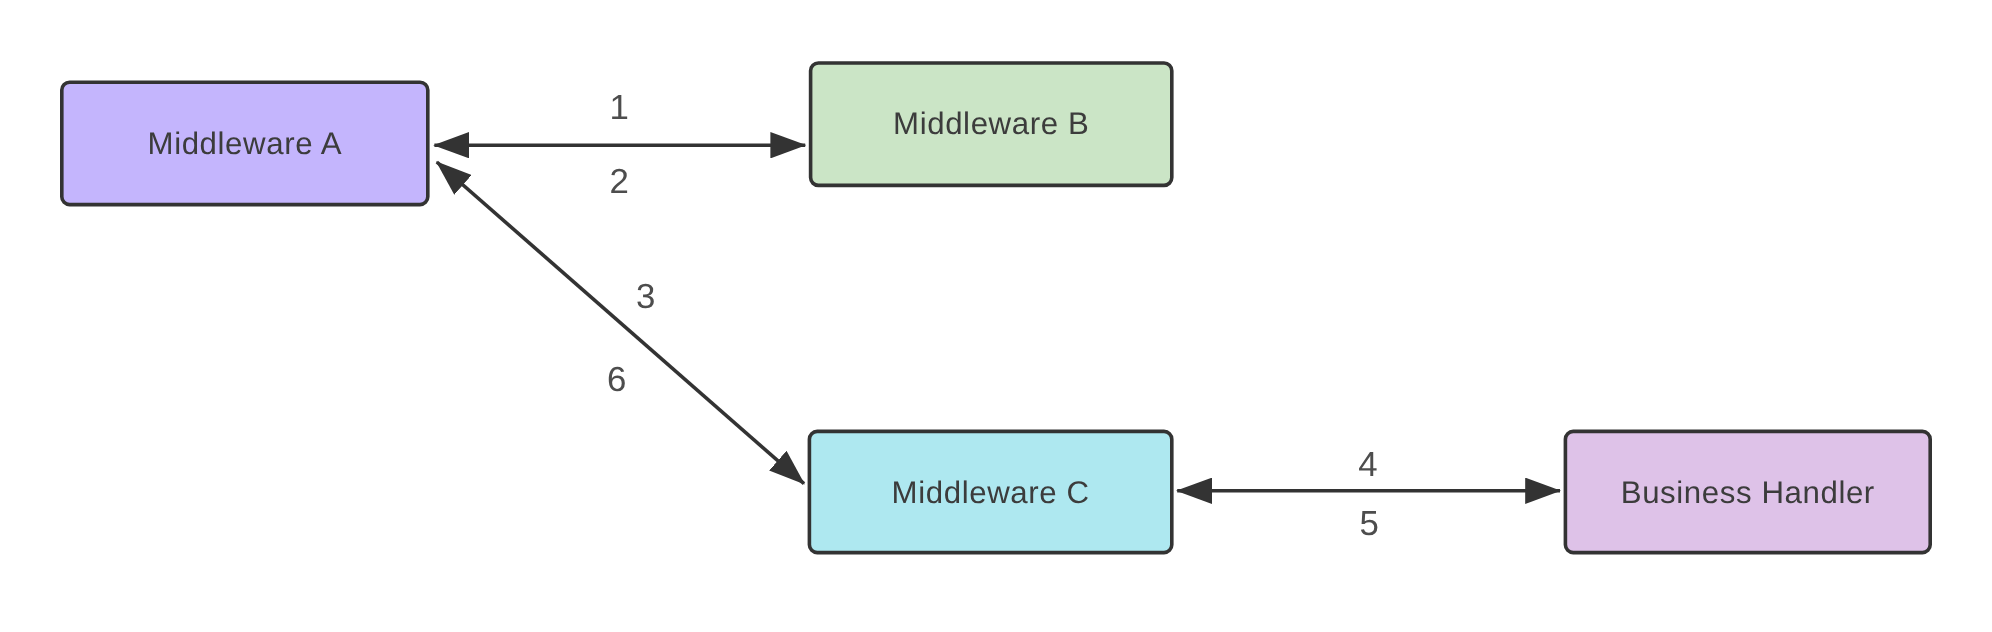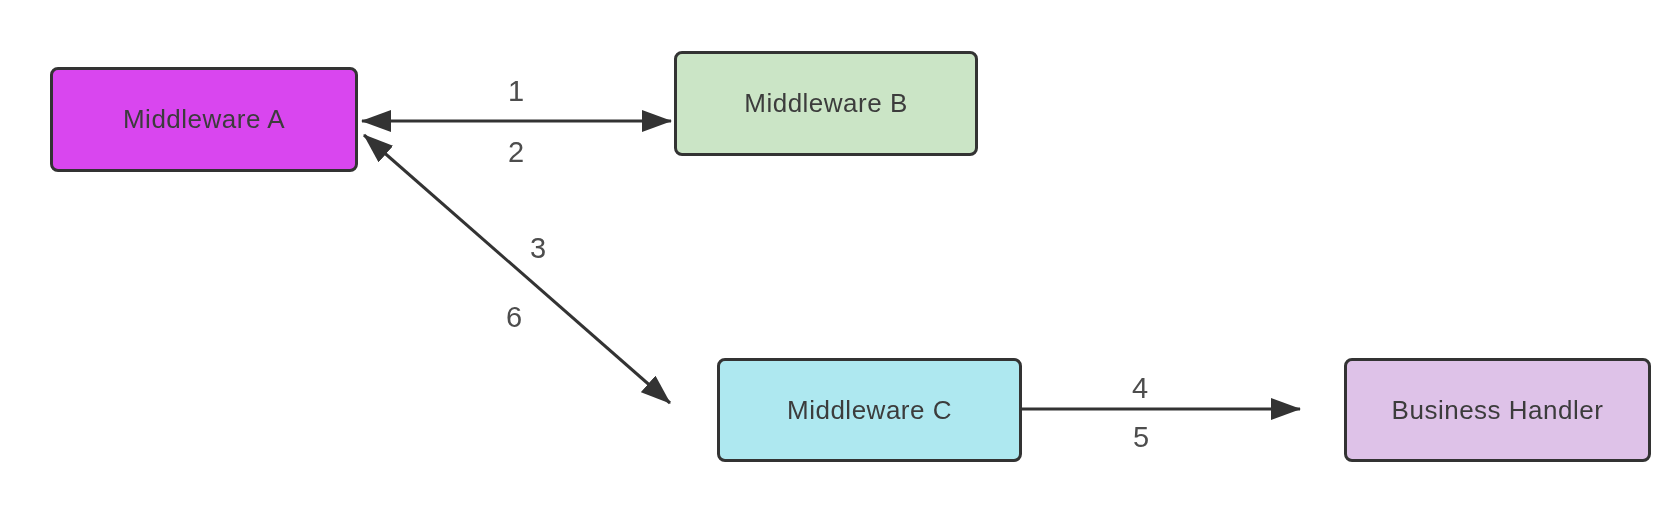--- a/index.html
+++ b/index.html
@@ -37,21 +37,21 @@
   }
   .node-label {
     font-size: 26px;
     color: #3c3c3c;
     letter-spacing: 0.5px;
     white-space: nowrap;
   }
   #node-middleware-a   { left: 50px;   top: 67px;  width: 308px; height: 105px; }
   #node-middleware-b   { left: 674px;  top: 51px;  width: 304px; height: 105px; }
   #node-middleware-c   { left: 673px;  top: 358px; width: 305px; height: 104px; }
-  #node-business-handler { left: 1344px; top: 358px; width: 307px; height: 104px; }
+  #node-business-handler { left: 1303px; top: 358px; width: 307px; height: 104px; }
   .edge-label {
     position: absolute;
     transform: translate(-50%, -50%);
     font-size: 29px;
     color: #4d4d4d;
     white-space: nowrap;
   }
   #edge-label-1 { left: 516px;  top: 91px;  }
   #edge-label-2 { left: 516px;  top: 152px; }
   #edge-label-3 { left: 538px;  top: 248px; }
@@ -71,29 +71,29 @@
       </marker>
       <marker id="arrowhead-rev" markerUnits="userSpaceOnUse" markerWidth="30" markerHeight="22" refX="29" refY="11" orient="auto-start-reverse">
         <path d="M0,0 L30,11 L0,22 Z" fill="#333333"></path>
       </marker>
     </defs>
     <line x1="362" y1="121" x2="671" y2="121" marker-start="url(#arrowhead-rev)" marker-end="url(#arrowhead)"></line>
     <line x1="364" y1="135" x2="670" y2="403" marker-start="url(#arrowhead-rev)" marker-end="url(#arrowhead)"></line>
     <line x1="981" y1="409" x2="1300" y2="409" marker-start="url(#arrowhead-rev)" marker-end="url(#arrowhead)"></line>
   </svg>
 
-  <div class="node" id="node-middleware-a" style="background-color: #d946ef;">
+  <div class="node" id="node-middleware-a" style="background-color: #c4b5fd;">
     <span class="node-label">Middleware A</span>
   </div>
 
   <div class="node" id="node-middleware-b" style="background-color: rgb(203, 229, 198);">
     <span class="node-label">Middleware B</span>
   </div>
 
-  <div class="node" id="node-middleware-c" style="background-color: rgb(174, 232, 240); margin-left: 44px;">
+  <div class="node" id="node-middleware-c" style="background-color: rgb(174, 232, 240);">
     <span class="node-label">Middleware C</span>
   </div>
 
   <div class="node" id="node-business-handler" style="background-color: rgb(222, 194, 232);">
     <span class="node-label">Business Handler</span>
   </div>
 
   <div class="edge-label" id="edge-label-1">1</div>
   <div class="edge-label" id="edge-label-2">2</div>
   <div class="edge-label" id="edge-label-3">3</div>

